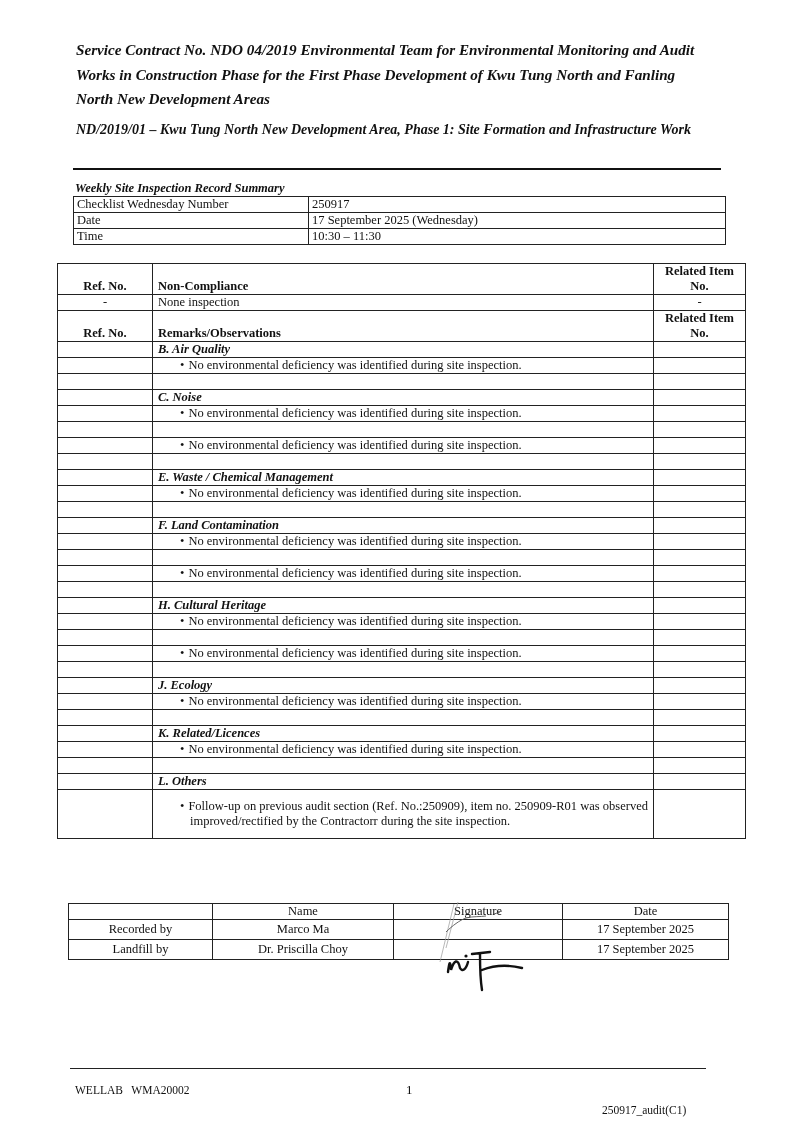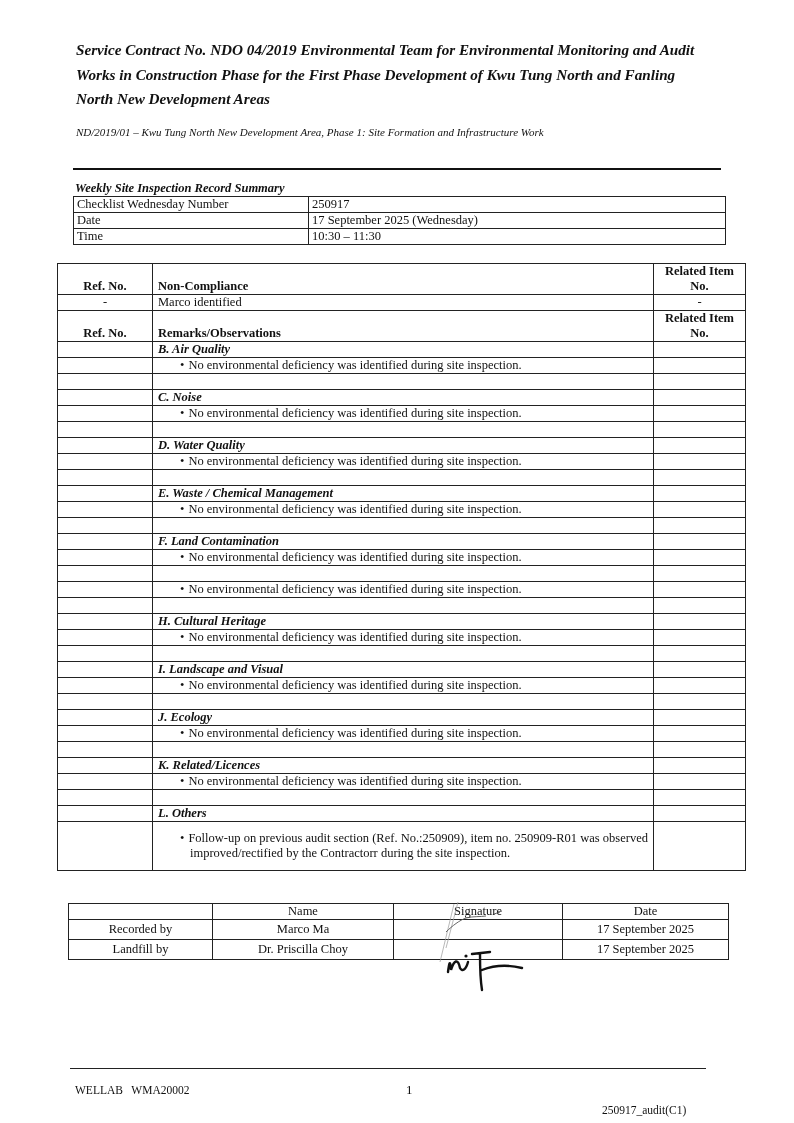--- a/index.html
+++ b/index.html
@@ -1,21 +1,21 @@
 <!DOCTYPE html>
 <html><head>
 <meta charset="utf-8">
 <style>
   html, body { margin: 0; padding: 0; background: #ffffff; }
   body { width: 794px; height: 1123px; position: relative; overflow: hidden;
          font-family: "Liberation Serif", serif; color: #111; }
   .title { position: absolute; left: 76px; top: 38px; width: 640px;
            font-style: italic; font-weight: bold; font-size: 15.2px; line-height: 24.5px; }
   .subtitle { position: absolute; left: 76px; top: 119px; width: 640px;
-              font-style: italic; font-weight: normal; font-size: 11px; line-height: 27px; }
+              font-style: italic; font-weight: bold; font-size: 14px; line-height: 22px; }
   .rule { position: absolute; left: 73px; top: 168px; width: 648px; height: 0; border-top: 2px solid #111; }
   .summary-heading { position: absolute; left: 75px; top: 181px; font-weight: bold; font-size: 12.5px; font-style: italic; }
   table { border-collapse: collapse; }
   .summary-table { position: absolute; left: 73px; top: 196px; width: 653px; font-size: 12.5px; }
   .summary-table td { border: 1.2px solid #222; padding: 0 3px; height: 15px; line-height: 15px; }
   .summary-table td.k { width: 228px; }
   .main-table { position: absolute; left: 57px; top: 263px; width: 689px; font-size: 12.5px; }
   .main-table td { border: 1.2px solid #222; padding: 0 5px; height: 15px; line-height: 15px; vertical-align: bottom; }
   .main-table td.ref { width: 84px; text-align: center; }
   .main-table td.rel { width: 81px; text-align: center; }
@@ -61,21 +61,21 @@
 
 <table class="main-table">
   <tbody id="main-body">
     <tr class="hdr hdr2">
       <td class="ref">Ref. No.</td>
       <td>Non-Compliance</td>
       <td class="rel">Related Item No.</td>
     </tr>
     <tr>
       <td class="ref">-</td>
-      <td>Marco identified</td>
+      <td>None inspection</td>
       <td class="rel">-</td>
     </tr>
     <tr class="hdr hdr2">
       <td class="ref">Ref. No.</td>
       <td>Remarks/Observations</td>
       <td class="rel">Related Item No.</td>
     </tr>
   <tr>
         <td class="ref"></td>
         <td class="cat">B. Air Quality</td>
@@ -105,25 +105,20 @@
         </td>
         <td class="rel"></td>
       </tr>
       <tr>
         <td class="ref"></td>
         <td></td>
         <td class="rel"></td>
       </tr>
       <tr>
         <td class="ref"></td>
-        <td class="cat">D. Water Quality</td>
-        <td class="rel"></td>
-      </tr>
-      <tr>
-        <td class="ref"></td>
         <td>
           <div class="bullet-text"><span style="margin-right: 4px;">•</span><span>No environmental deficiency was identified during site inspection.</span></div>
         </td>
         <td class="rel"></td>
       </tr>
       <tr>
         <td class="ref"></td>
         <td></td>
         <td class="rel"></td>
       </tr>
@@ -181,25 +176,20 @@
       <tr>
         <td class="ref"></td>
         <td>
           <div class="bullet-text"><span style="margin-right: 4px;">•</span><span>No environmental deficiency was identified during site inspection.</span></div>
         </td>
         <td class="rel"></td>
       </tr>
       <tr>
         <td class="ref"></td>
         <td></td>
-        <td class="rel"></td>
-      </tr>
-      <tr>
-        <td class="ref"></td>
-        <td class="cat">I. Landscape and Visual</td>
         <td class="rel"></td>
       </tr>
       <tr>
         <td class="ref"></td>
         <td>
           <div class="bullet-text"><span style="margin-right: 4px;">•</span><span>No environmental deficiency was identified during site inspection.</span></div>
         </td>
         <td class="rel"></td>
       </tr>
       <tr>

